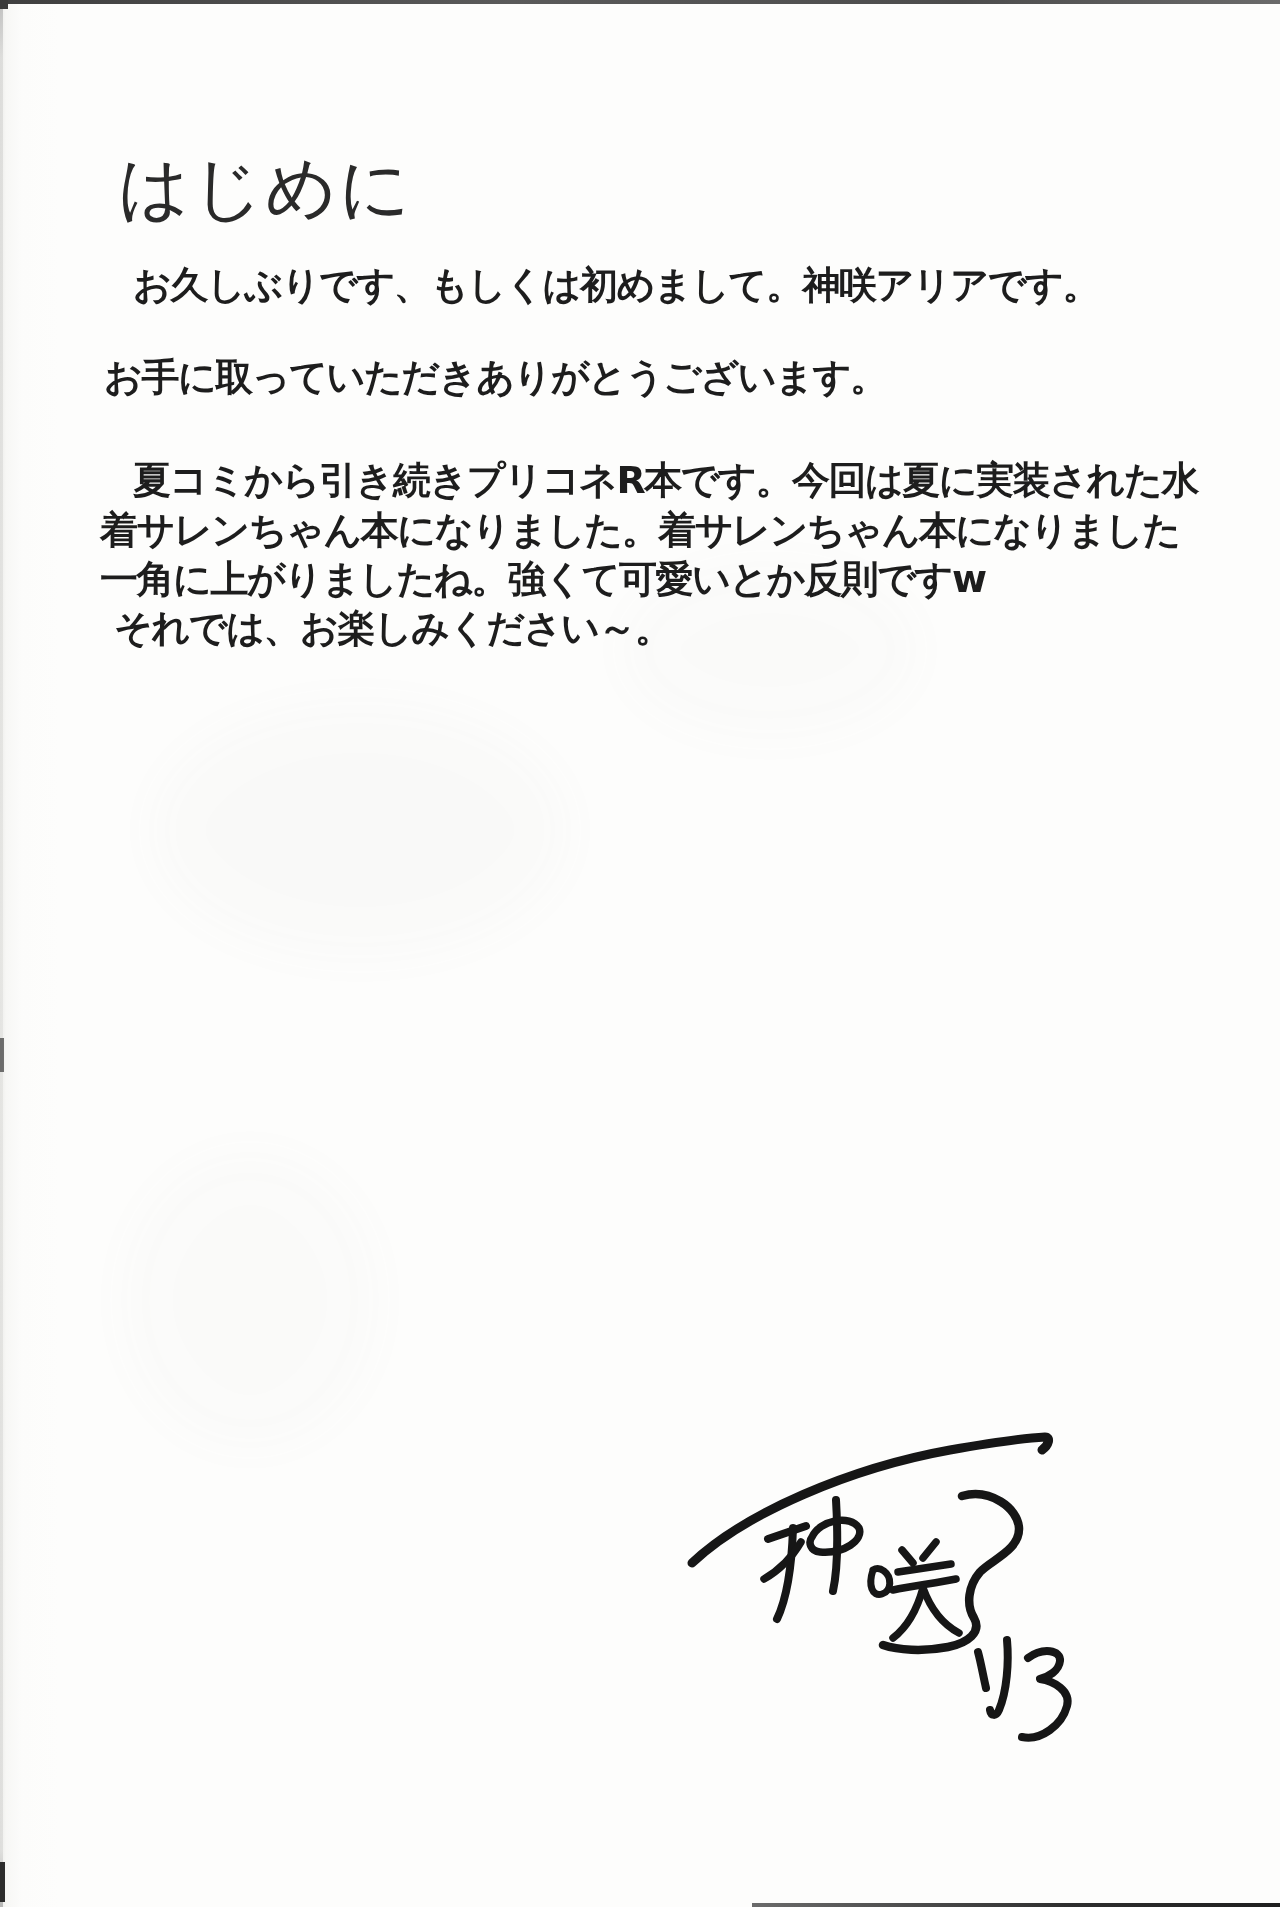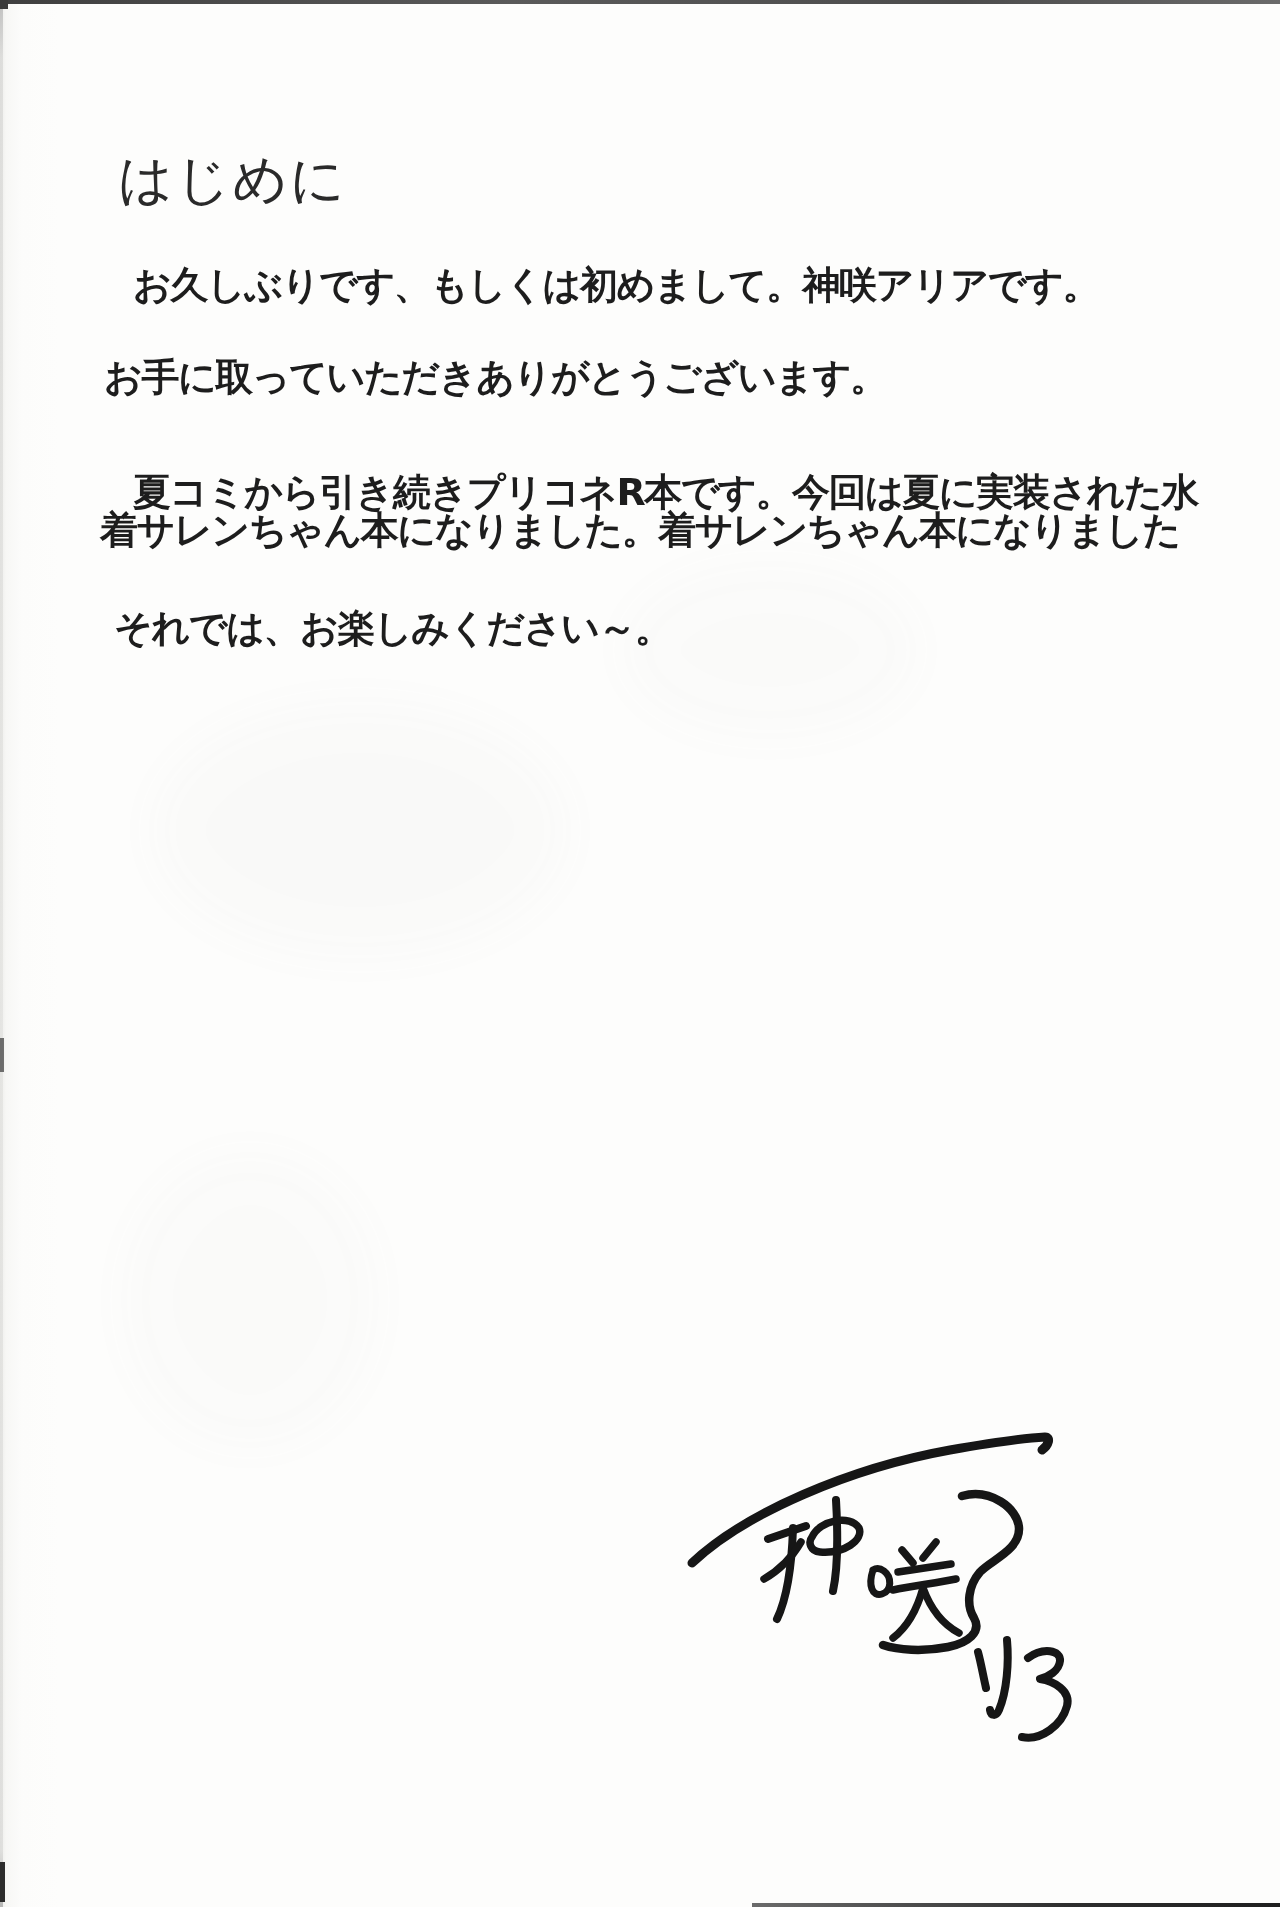--- a/index.html
+++ b/index.html
@@ -24,30 +24,30 @@
   .nick-bottom{position:absolute;left:0;top:1862px;width:5px;height:40px;background:#2c2c2c;}
   .corner-tl{position:absolute;left:0;top:0;width:8px;height:9px;background:#3a3a3a;}
   
   .bleed{position:absolute;border-radius:50%;background:#8a8a88;filter:blur(22px);}
   .bleed.b1{left:150px;top:700px;width:420px;height:260px;opacity:.025;}
   .bleed.b2{left:620px;top:560px;width:300px;height:180px;opacity:.02;}
   .bleed.b3{left:120px;top:1150px;width:260px;height:300px;opacity:.02;}
   
   .title{
     position:absolute;left:118px;top:150px;
-    font-size:54px;letter-spacing:2px;line-height:1.1;
+    font-size:70px;letter-spacing:2px;line-height:1.1;
     font-weight:500;color:#2a2a2a;white-space:nowrap;
   }
   .line{
     position:absolute;font-size:38px;letter-spacing:-1.5px;line-height:1.12;
     font-weight:600;color:#1d1d1d;white-space:nowrap;
   }
   .p1l1{left:133px;top:264px;}
   .p1l2{left:104px;top:313px;margin-top:43px;}
-  .p2l1{left:133px;top:459px;margin-top:12px;}
+  .p2l1{left:133px;top:459px;}
   .p2l2{left:100px;top:509px;}
   .p2l3{left:100px;top:558px;}
   .p2l4{left:114px;top:607px;}
   
   .signature{position:absolute;left:650px;top:1400px;width:500px;height:400px;}
   .signature svg{width:100%;height:100%;display:block;}
   .signature path{fill:none;stroke:#161616;stroke-linecap:round;stroke-linejoin:round;}
   .sr{position:absolute;width:1px;height:1px;overflow:hidden;clip:rect(0 0 0 0);white-space:nowrap;}
 </style>
 </head>
@@ -66,20 +66,21 @@
   <div class="bleed b2"></div>
   <div class="bleed b3"></div>
 
   <div class="title">はじめに</div>
 
   <div class="line p1l1">お久しぶりです、もしくは初めまして。神咲アリアです。</div>
   <div class="line p1l2">お手に取っていただきありがとうございます。</div>
 
   <div class="line p2l1">夏コミから引き続きプリコネR本です。今回は夏に実装された水</div>
   <div class="line p2l2">着サレンちゃん本になりました。着サレンちゃん本になりました</div>
+  <div class="line p2l3">一角に上がりましたね。強くて可愛いとか反則ですw</div>
   <div class="line p2l4">それでは、お楽しみください～。</div>
 
   <div class="signature">
     <span class="sr">神咲アリア</span>
     <svg viewBox="0 0 500 400" xmlns="http://www.w3.org/2000/svg">
 
       <path d="M 42,163 C 95,113 200,68 300,50 C 340,43 376,38 395,37 C 401,37 399,45 392,50" stroke-width="9"></path>
 
       <path d="M 118,139 L 156,126" stroke-width="8"></path>
       <path d="M 143,128 C 142,160 138,196 127,219" stroke-width="8"></path>

